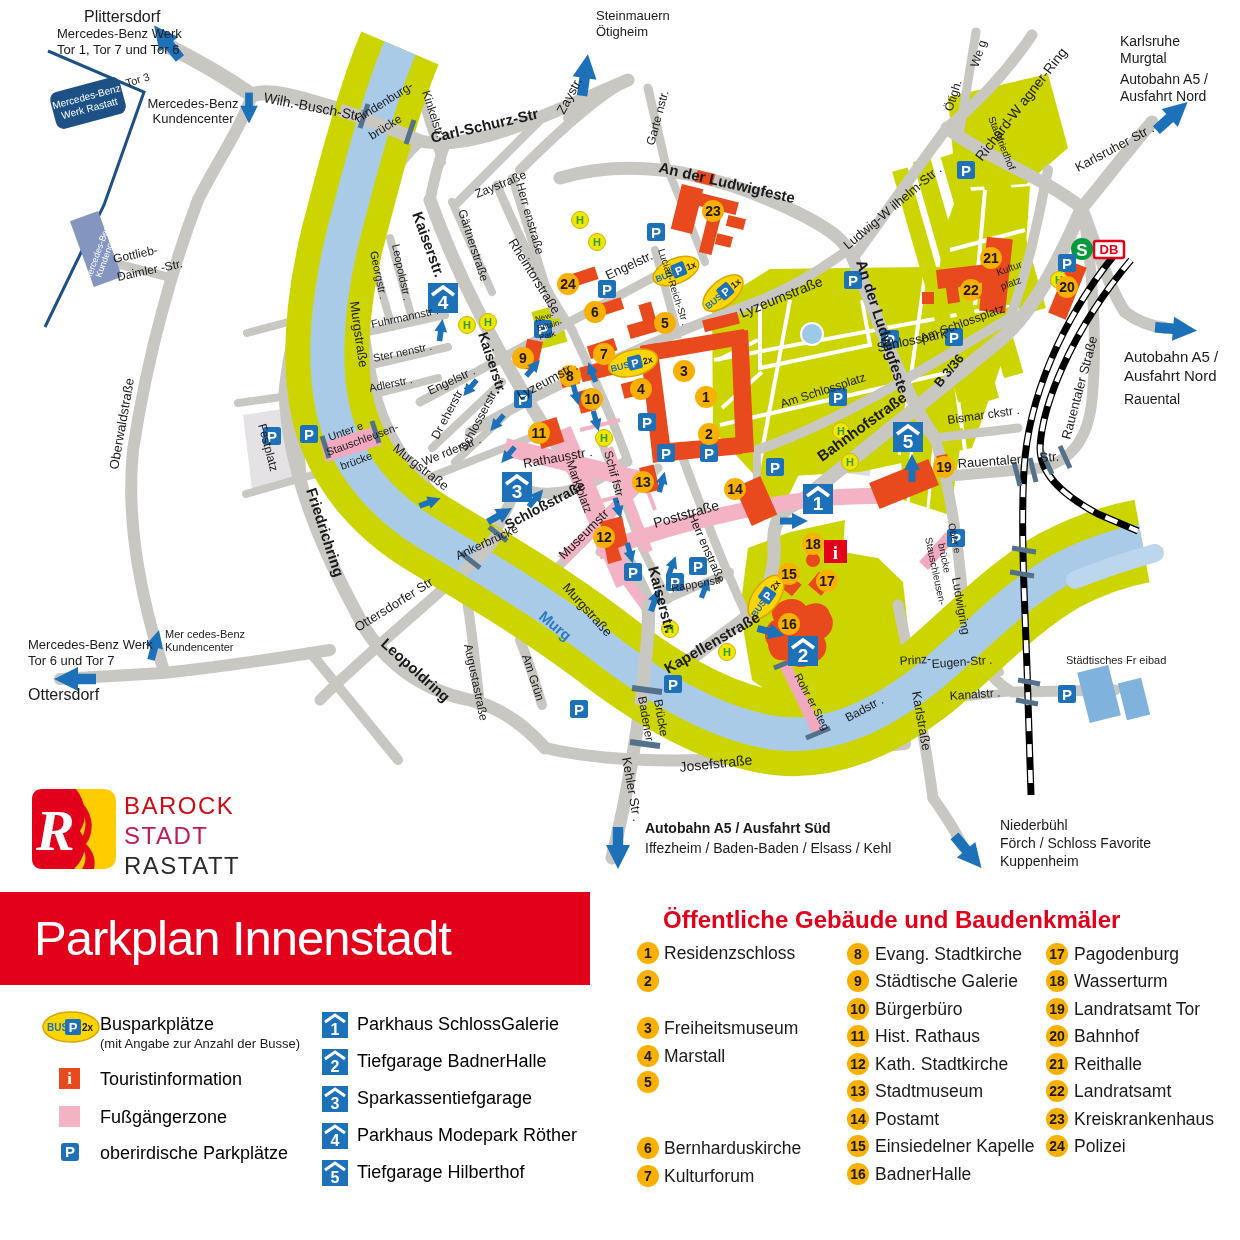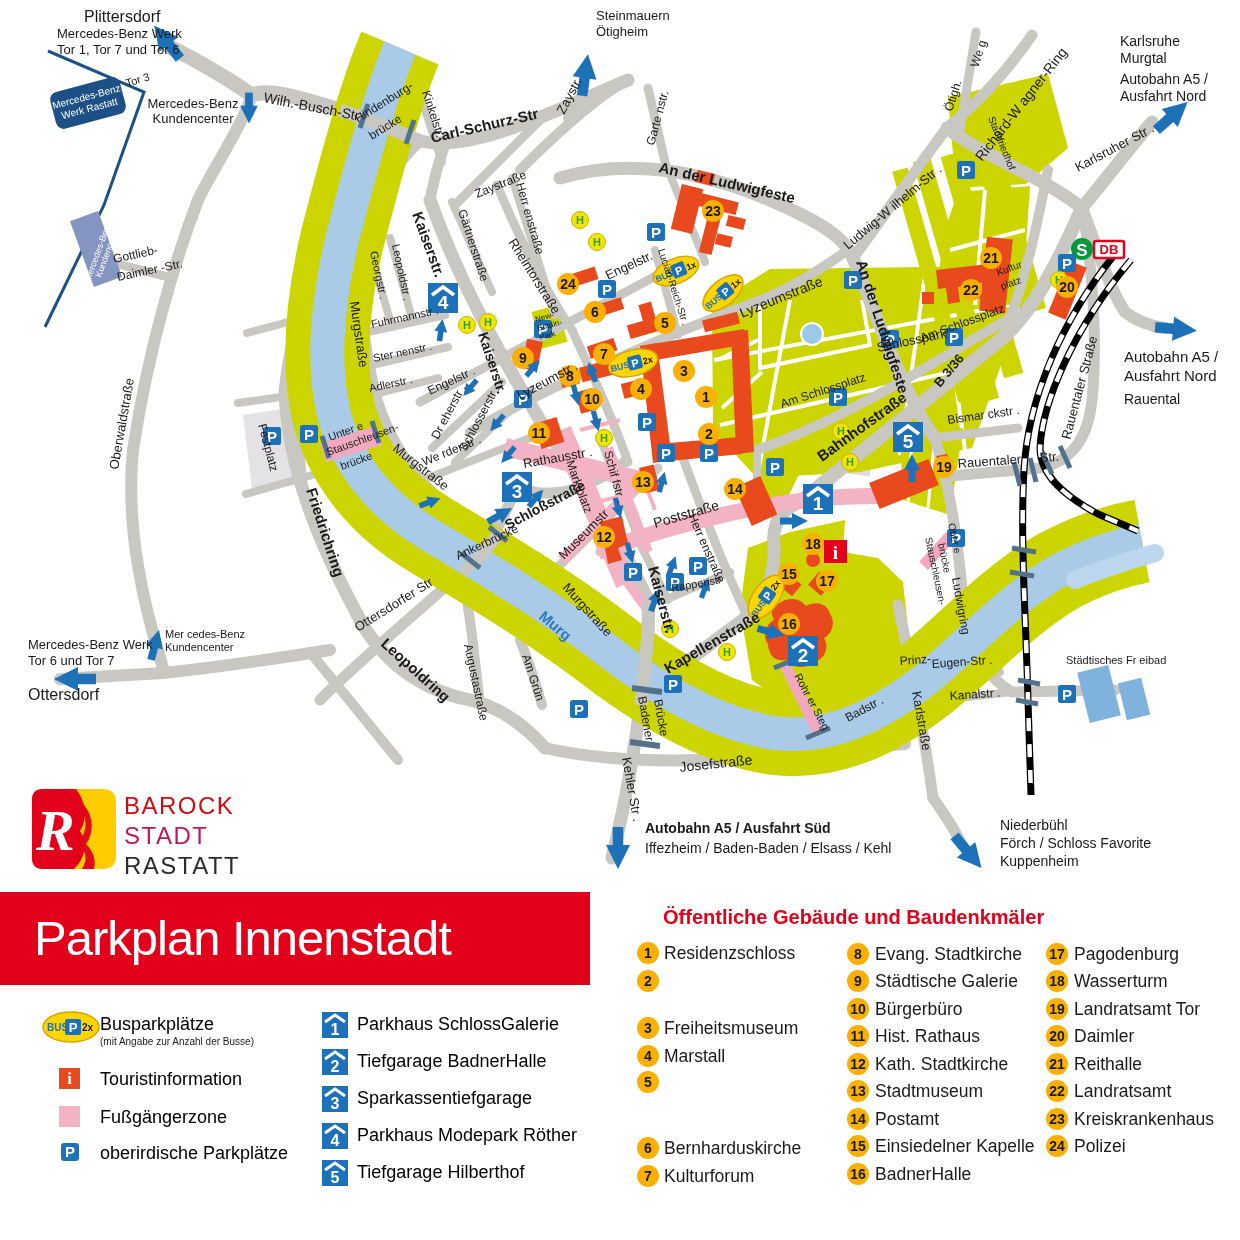--- a/index.html
+++ b/index.html
@@ -7,22 +7,22 @@
 #map{position:absolute;left:0;top:0}
 text{font-family:"Liberation Sans",sans-serif;fill:#1a1a1a}
 .s10{font-size:10px}.s11{font-size:11px}.s12{font-size:12px}.s13{font-size:13px}.s14{font-size:14px}.s15{font-size:15px}.s16{font-size:16px}
 .b{font-weight:bold}
 .w{fill:#fff}
 .num{font-size:14px;font-weight:bold;text-anchor:middle;fill:#1a1a1a}
 .pnum{font-size:19px;font-weight:bold;text-anchor:middle;fill:#fff}
 .banner{position:absolute;left:0;top:892px;width:590px;height:93px;background:#e2001a}
 .banner div{color:#fff;font-size:49px;padding:18px 0 0 34px;letter-spacing:-1px}
 .leg{position:absolute;font-size:18px;color:#000000}
-.legsmall{position:absolute;font-size:10px;color:#1a1a1a}
-.redhead{position:absolute;left:663px;top:906px;font-size:20px;font-weight:bold;color:#e2001a}
+.legsmall{position:absolute;font-size:13px;color:#1a1a1a}
+.redhead{position:absolute;left:663px;top:906px;font-size:24px;font-weight:bold;color:#e2001a}
 .item{position:absolute;font-size:17.5px;color:#1a1a1a;line-height:20.5px}
 .circ{position:absolute;width:22px;height:22px;border-radius:50%;background:#f9b000;color:#1a1a1a;font-size:14px;font-weight:bold;text-align:center;line-height:22px}
 .logotext{position:absolute;font-weight:normal;letter-spacing:1.5px;font-size:24px}
 </style>
 </head>
 <body>
 <div id="wrap">
 <svg id="map" width="1240" height="1240" viewBox="0 0 1240 1240">
 <defs>
 <g id="arr">
@@ -1169,21 +1169,21 @@
 <div class="circ" style="left:1046px;top:943px">17</div>
 <div class="item" style="left:1074px;top:944px">Pagodenburg</div>
 
 <div class="circ" style="left:1046px;top:970px">18</div>
 <div class="item" style="left:1074px;top:971px">Wasserturm</div>
 
 <div class="circ" style="left:1046px;top:998px">19</div>
 <div class="item" style="left:1074px;top:999px">Landratsamt Tor</div>
 
 <div class="circ" style="left:1046px;top:1025px">20</div>
-<div class="item" style="left:1074px;top:1026px">Daimler</div>
+<div class="item" style="left:1074px;top:1026px">Bahnhof</div>
 
 <div class="circ" style="left:1046px;top:1053px">21</div>
 <div class="item" style="left:1074px;top:1054px">Reithalle</div>
 
 <div class="circ" style="left:1046px;top:1080px">22</div>
 <div class="item" style="left:1074px;top:1081px">Landratsamt</div>
 
 <div class="circ" style="left:1046px;top:1108px">23</div>
 <div class="item" style="left:1074px;top:1109px">Kreiskrankenhaus</div>
 

